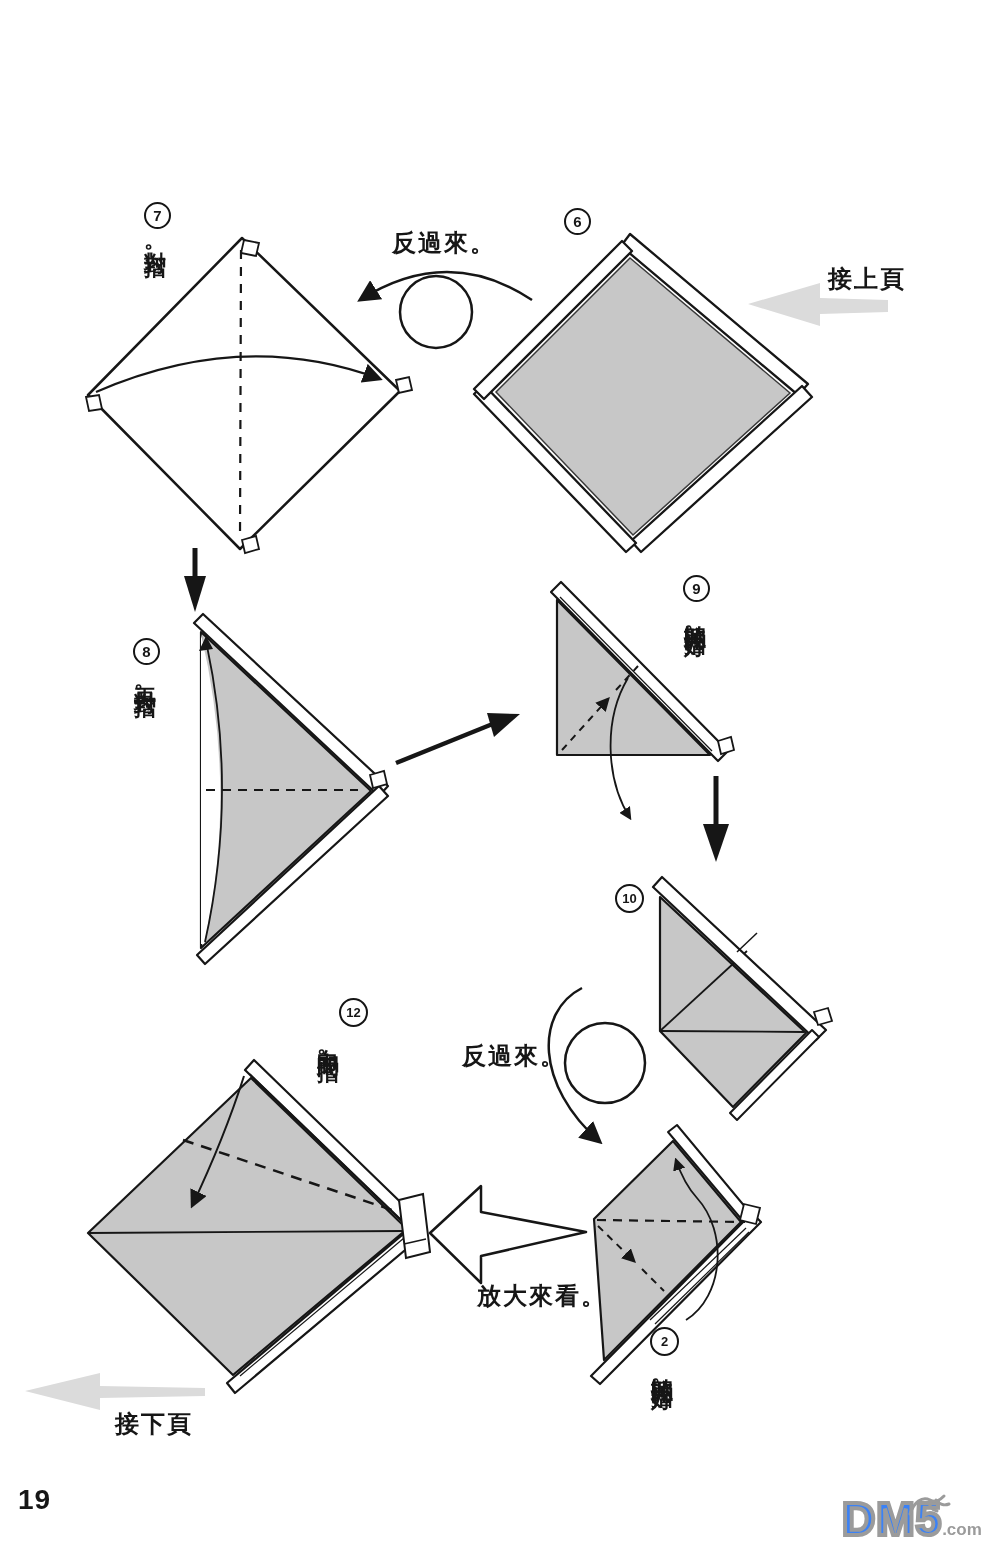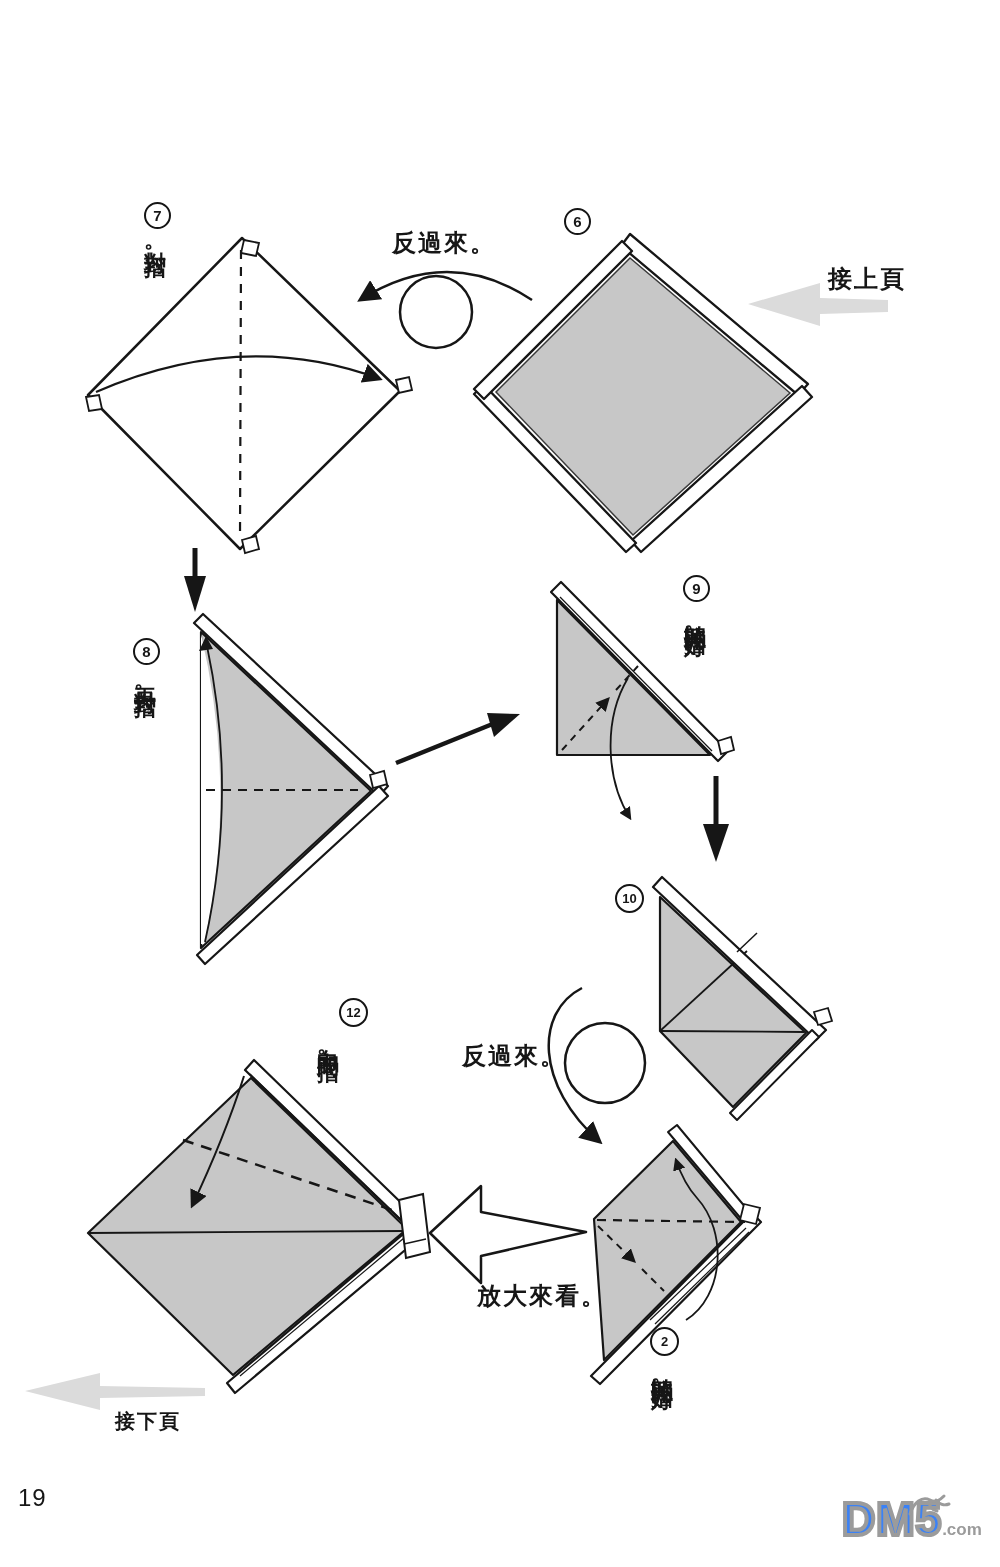--- a/index.html
+++ b/index.html
@@ -21,21 +21,21 @@
     writing-mode:vertical-rl;text-orientation:upright;
     font-size:22px;font-weight:700;letter-spacing:4px;line-height:1;
     white-space:nowrap;
   }
   .hlabel{
     position:absolute;font-size:24px;font-weight:700;letter-spacing:2px;
     white-space:nowrap;
   }
   .page-number{
     position:absolute;left:18px;top:1484px;
-    font-size:24px;font-weight:400;letter-spacing:1px;
+    font-size:28px;font-weight:700;letter-spacing:1px;
   }
   .watermark{
     position:absolute;left:842px;top:1496px;display:flex;align-items:flex-end;
   }
   .wm-main{
     font-size:46px;font-weight:800;letter-spacing:1px;line-height:1;
     color:#3b82f6;-webkit-text-stroke:4px #9b9b9b;
     text-shadow:0 0 1px #9b9b9b;
   }
   .wm-suffix{font-size:17px;font-weight:700;color:#9b9b9b;line-height:1.4;text-align:right;}
@@ -188,21 +188,21 @@
   <div class="vlabel" style="left:144px;top:234px;">對摺。</div>
   <div class="vlabel" style="left:134px;top:670px;">再對摺。</div>
   <div class="vlabel" style="left:684px;top:607px;">掀開摺好。</div>
   <div class="vlabel" style="left:651px;top:1360px;">掀開摺好。</div>
   <div class="vlabel" style="left:317px;top:1031px;">向中間摺。</div>
 
   <div class="hlabel" style="left:392px;top:227px;">反過來。</div>
   <div class="hlabel" style="left:828px;top:263px;text-align:right;">接上頁</div>
   <div class="hlabel" style="left:462px;top:1040px;">反過來。</div>
   <div class="hlabel" style="left:477px;top:1280px;">放大來看。</div>
-  <div class="hlabel" style="left:115px;top:1408px;font-size:20px;">接下頁</div>
+  <div class="hlabel" style="left:115px;top:1408px;font-size:24px;">接下頁</div>
 
   <div class="page-number">19</div>
 
   <div class="watermark">
     <span class="wm-main">DM5</span>
       <span class="wm-suffix">.com</span>
   </div>
   <svg class="mascot" width="46" height="26" viewBox="0 0 46 26">
     <path d="M4,22 C8,10 16,4 24,8 C30,11 34,8 38,4 M30,8 C33,12 38,14 43,12 M24,8 C22,14 26,18 31,19" fill="none" stroke="#9b9b9b" stroke-width="3" stroke-linecap="round"></path>
   </svg>

